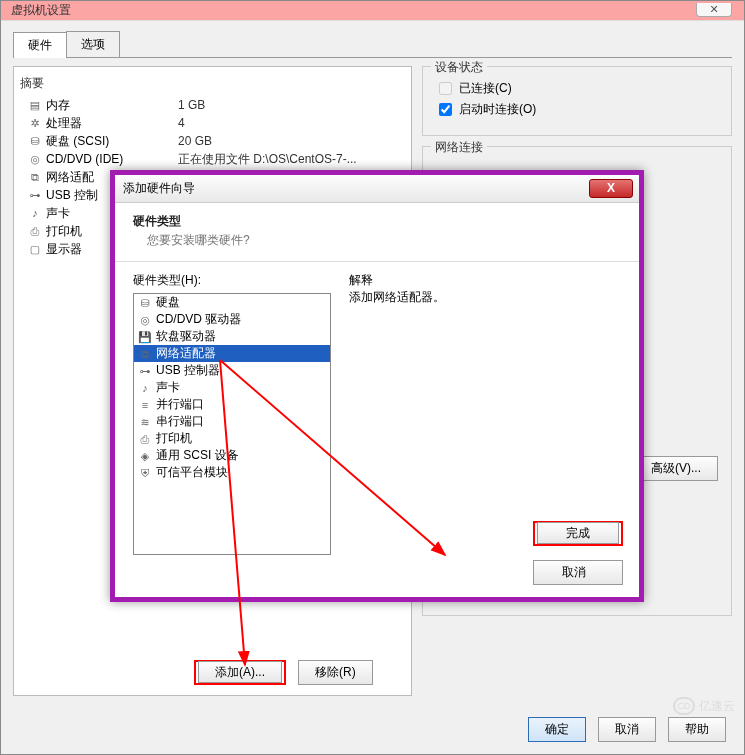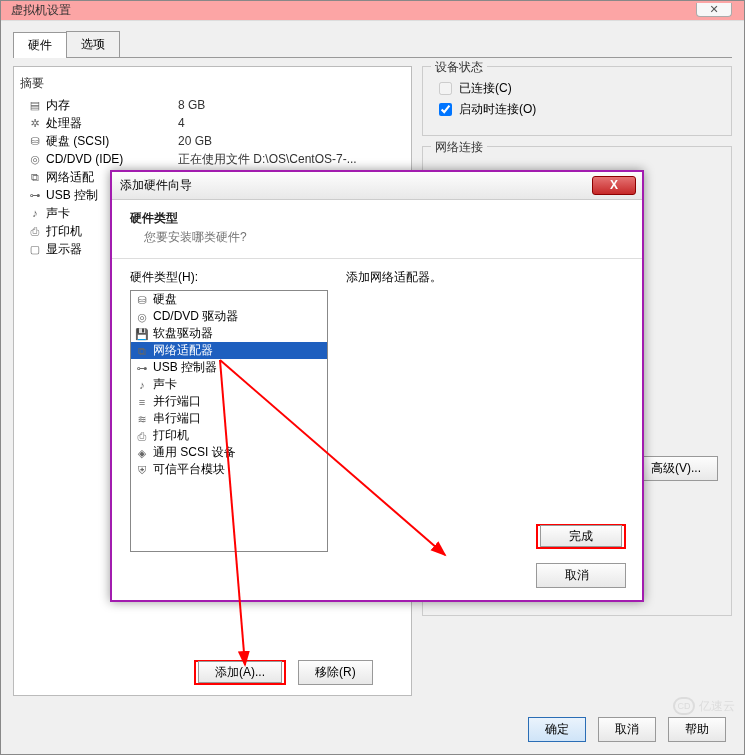--- a/index.html
+++ b/index.html
@@ -36,21 +36,21 @@
 .status-group { border: 1px solid #ccc; padding: 10px 12px 14px; margin-bottom: 10px; position: relative; background: #f0f0f0; }
 .status-group .legend { position: absolute; top: -8px; left: 8px; background: #f0f0f0; padding: 0 4px; color: #333; }
 .chk { display: flex; align-items: center; gap: 4px; margin: 2px 0; }
 .chk input { width: 13px; height: 13px; }
 .adv-btn { position: absolute; right: 14px; top: 390px; }
 
 .footer-btns { position: absolute; bottom: 12px; right: 18px; display: flex; gap: 12px; }
 .footer-btns .btn.primary { border: 1px solid #2a6db5; background: linear-gradient(#eaf3fc,#cfe4f8); }
 
 
-.wizard { position: absolute; left: 110px; top: 170px; width: 534px; height: 432px; background: #fff; border: 2px solid #a21caf; box-shadow: 0 0 10px rgba(0,0,0,0.4); }
+.wizard { position: absolute; left: 110px; top: 170px; width: 534px; height: 432px; background: #fff; border: 5px solid #a21caf; box-shadow: 0 0 10px rgba(0,0,0,0.4); }
 .wiz-title { height: 28px; background: linear-gradient(#fdfdfd,#e8e8e8); border-bottom: 1px solid #ccc; display: flex; align-items: center; padding: 0 8px; position: relative; }
 .wiz-close { position: absolute; right: 6px; top: 4px; width: 44px; height: 19px; background: linear-gradient(#e57373,#c62828); border: 1px solid #8b0000; border-radius: 3px; color: #fff; text-align: center; line-height: 17px; font-weight: bold; }
 .wiz-head { padding: 10px 18px 12px; border-bottom: 1px solid #ddd; }
 .wiz-head .h { font-weight: bold; color: #222; }
 .wiz-head .s { color: #737373; padding-left: 14px; margin-top: 2px; }
 .wiz-body { display: flex; padding: 10px 18px; gap: 18px; }
 .wiz-left { width: 198px; }
 .wiz-right { flex: 1; }
 .wiz-list-label { margin-bottom: 4px; }
 .wiz-list { border: 1px solid #888; height: 262px; background: #fff; }
@@ -81,21 +81,21 @@
 
     <div class="content-row">
       <div class="dev-panel">
         <div class="dev-header">
           <div class="h2">摘要</div>
         </div>
         <div class="dev-list" id="dev-list">
             <div class="dev-row">
               <span class="ic">▤</span>
               <span class="dev-name">内存</span>
-              <span class="dev-sum">8 GB</span>
+              <span class="dev-sum">1 GB</span>
             </div>
             <div class="dev-row">
               <span class="ic">✲</span>
               <span class="dev-name">处理器</span>
               <span class="dev-sum">4</span>
             </div>
             <div class="dev-row">
               <span class="ic">⛁</span>
               <span class="dev-name">硬盘 (SCSI)</span>
               <span class="dev-sum">20 GB</span>
@@ -220,20 +220,21 @@
             <span class="ic">◈</span>
             <span>通用 SCSI 设备</span>
           </div>
           <div class="wiz-item">
             <span class="ic">⛨</span>
             <span>可信平台模块</span>
           </div>
         </div>
     </div>
     <div class="wiz-right">
+      <div>解释</div>
       <div style="">添加网络适配器。</div>
     </div>
   </div>
   <div class="wiz-foot">
     <span class="red-box">
       <span class="btn" style="padding:3px 28px">完成</span>
     </span>
     <span class="btn" style="padding:3px 28px">取消</span>
   </div>
 </div>

